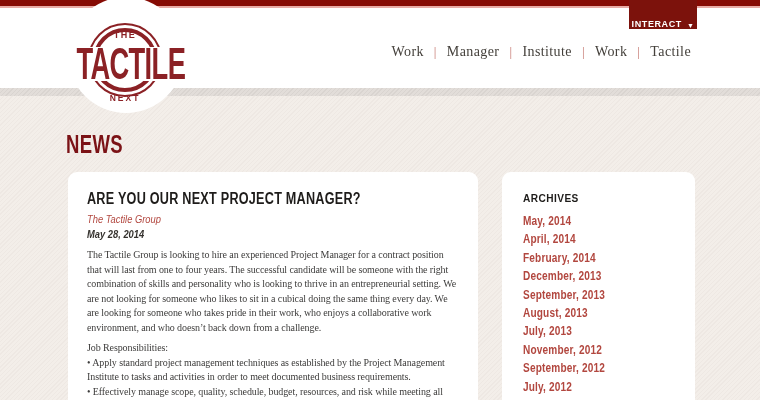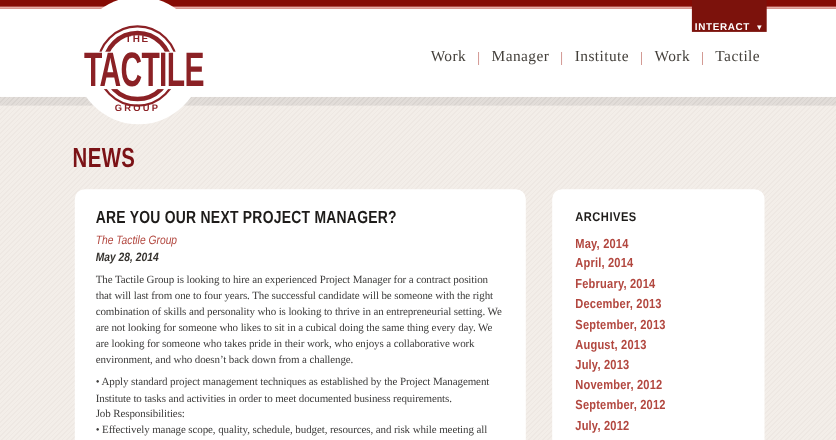--- a/index.html
+++ b/index.html
@@ -112,33 +112,33 @@
     <span class="arrow">▼</span>
   </button>
 
   <div class="logo">
     <div class="halo"></div>
     <div class="ring-outer"></div>
     <div class="ring-inner"></div>
     <div class="band"></div>
     <div class="logo-the">THE</div>
     <div class="logo-name">TACTILE</div>
-    <div class="logo-group">GROUP</div>
+    <div class="logo-group">NEXT</div>
   </div>
 
   <h1 class="page-title">NEWS</h1>
 
   <section class="card article-card">
     <h2 class="article-title">ARE YOU OUR NEXT PROJECT MANAGER?</h2>
     <div class="byline">The Tactile Group</div>
     <div class="date">May 28, 2014</div>
     <div class="body-text">
       <p class="para">The Tactile Group is looking to hire an experienced Project Manager for a contract position that will last from one to four years. The successful candidate will be someone with the right combination of skills and personality who is looking to thrive in an entrepreneurial setting. We are not looking for someone who likes to sit in a cubical doing the same thing every day. We are looking for someone who takes pride in their work, who enjoys a collaborative work environment, and who doesn’t back down from a challenge.</p>
+      <p>Job Responsibilities:</p>
       <p>• Apply standard project management techniques as established by the Project Management Institute to tasks and activities in order to meet documented business requirements.</p>
-      <p>Job Responsibilities:</p>
       <p>• Effectively manage scope, quality, schedule, budget, resources, and risk while meeting all primary project objectives.</p>
     </div>
   </section>
 
   <aside class="card archives-card">
     <h3 class="archives-title">ARCHIVES</h3>
     <a class="archive-link">May, 2014</a>
     <a class="archive-link">April, 2014</a>
     <a class="archive-link">February, 2014</a>
     <a class="archive-link">December, 2013</a>

